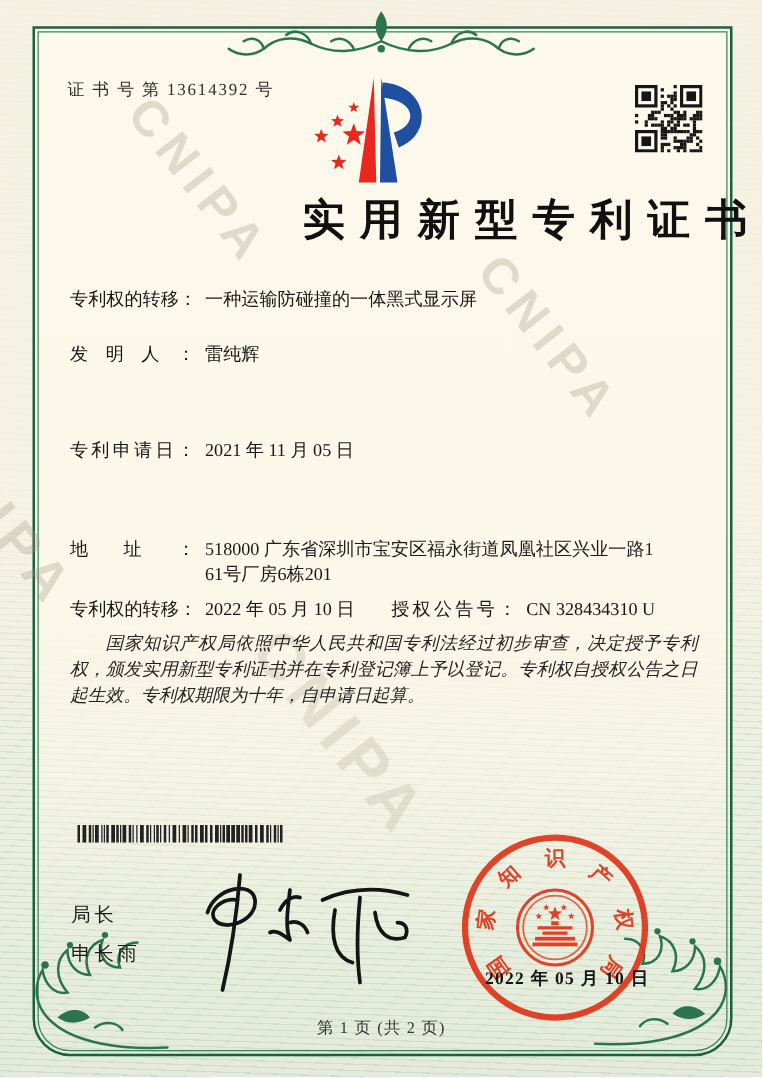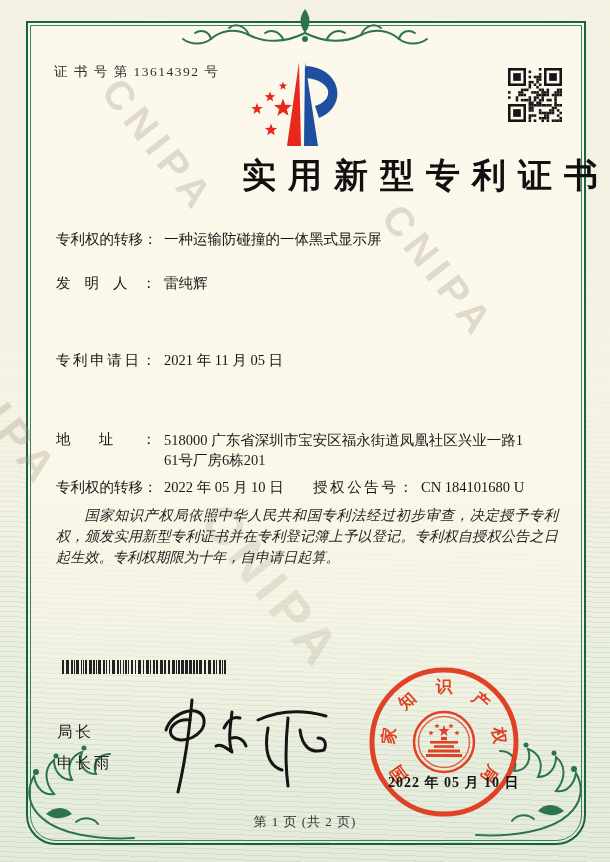--- a/index.html
+++ b/index.html
@@ -259,21 +259,21 @@
   </div>
   <div class="row" style="top:351px">
     <span class="lab">专利申请日：</span><span class="val">2021 年 11 月 05 日</span>
   </div>
   <div class="row" style="top:430px">
     <span class="lab">地址：</span><span class="addr-val"><span>518000 广东省深圳市宝安区福永街道凤凰社区兴业一路1</span><br><span>61号厂房6栋201</span></span>
   </div>
   <div class="row" style="top:478px">
     <span class="lab">专利权的转移：</span><span class="val">2022 年 05 月 10 日</span>
     <span class="row2">
-      <span class="lab">授权公告号：</span><span class="val">CN 184101680 U</span>
+      <span class="lab">授权公告号：</span><span class="val">CN 328434310 U</span>
     </span>
   </div>
 
   <div class="paras">
     <p>国家知识产权局依照中华人民共和国专利法经过初步审查，决定授予专利权，颁发实用新型专利证书并在专利登记簿上予以登记。专利权自授权公告之日起生效。专利权期限为十年，自申请日起算。</p>
   </div>
 
   <div class="barcode" id="barcode"><i style="width: 2px; margin-right: 2px;"></i><i style="width: 3px; margin-right: 2px;"></i><i style="width: 2px; margin-right: 1px;"></i><i style="width: 1px; margin-right: 1px;"></i><i style="width: 3px; margin-right: 2px;"></i><i style="width: 1px; margin-right: 1px;"></i><i style="width: 1px; margin-right: 1px;"></i><i style="width: 2px; margin-right: 2px;"></i><i style="width: 3px; margin-right: 1px;"></i><i style="width: 2px; margin-right: 1px;"></i><i style="width: 1px; margin-right: 1px;"></i><i style="width: 3px; margin-right: 2px;"></i><i style="width: 2px; margin-right: 1px;"></i><i style="width: 1px; margin-right: 2px;"></i><i style="width: 1px; margin-right: 2px;"></i><i style="width: 3px; margin-right: 2px;"></i><i style="width: 2px; margin-right: 1px;"></i><i style="width: 1px; margin-right: 2px;"></i><i style="width: 1px; margin-right: 1px;"></i><i style="width: 2px; margin-right: 1px;"></i><i style="width: 1px; margin-right: 2px;"></i><i style="width: 2px; margin-right: 2px;"></i><i style="width: 1px; margin-right: 2px;"></i><i style="width: 3px; margin-right: 2px;"></i><i style="width: 1px; margin-right: 2px;"></i><i style="width: 3px; margin-right: 1px;"></i><i style="width: 1px; margin-right: 2px;"></i><i style="width: 2px; margin-right: 1px;"></i><i style="width: 2px; margin-right: 2px;"></i><i style="width: 3px; margin-right: 1px;"></i><i style="width: 2px; margin-right: 2px;"></i><i style="width: 2px; margin-right: 2px;"></i><i style="width: 3px; margin-right: 1px;"></i><i style="width: 1px; margin-right: 1px;"></i><i style="width: 2px; margin-right: 1px;"></i><i style="width: 3px; margin-right: 1px;"></i><i style="width: 3px; margin-right: 1px;"></i><i style="width: 3px; margin-right: 1px;"></i><i style="width: 2px; margin-right: 1px;"></i><i style="width: 2px; margin-right: 1px;"></i><i style="width: 3px; margin-right: 2px;"></i><i style="width: 2px; margin-right: 2px;"></i><i style="width: 3px; margin-right: 2px;"></i><i style="width: 2px; margin-right: 1px;"></i><i style="width: 1px; margin-right: 2px;"></i><i style="width: 2px; margin-right: 1px;"></i><i style="width: 1px; margin-right: 1px;"></i><i style="width: 2px; margin-right: 2px;"></i></div>
 
   <div class="sig-role">局长</div>

